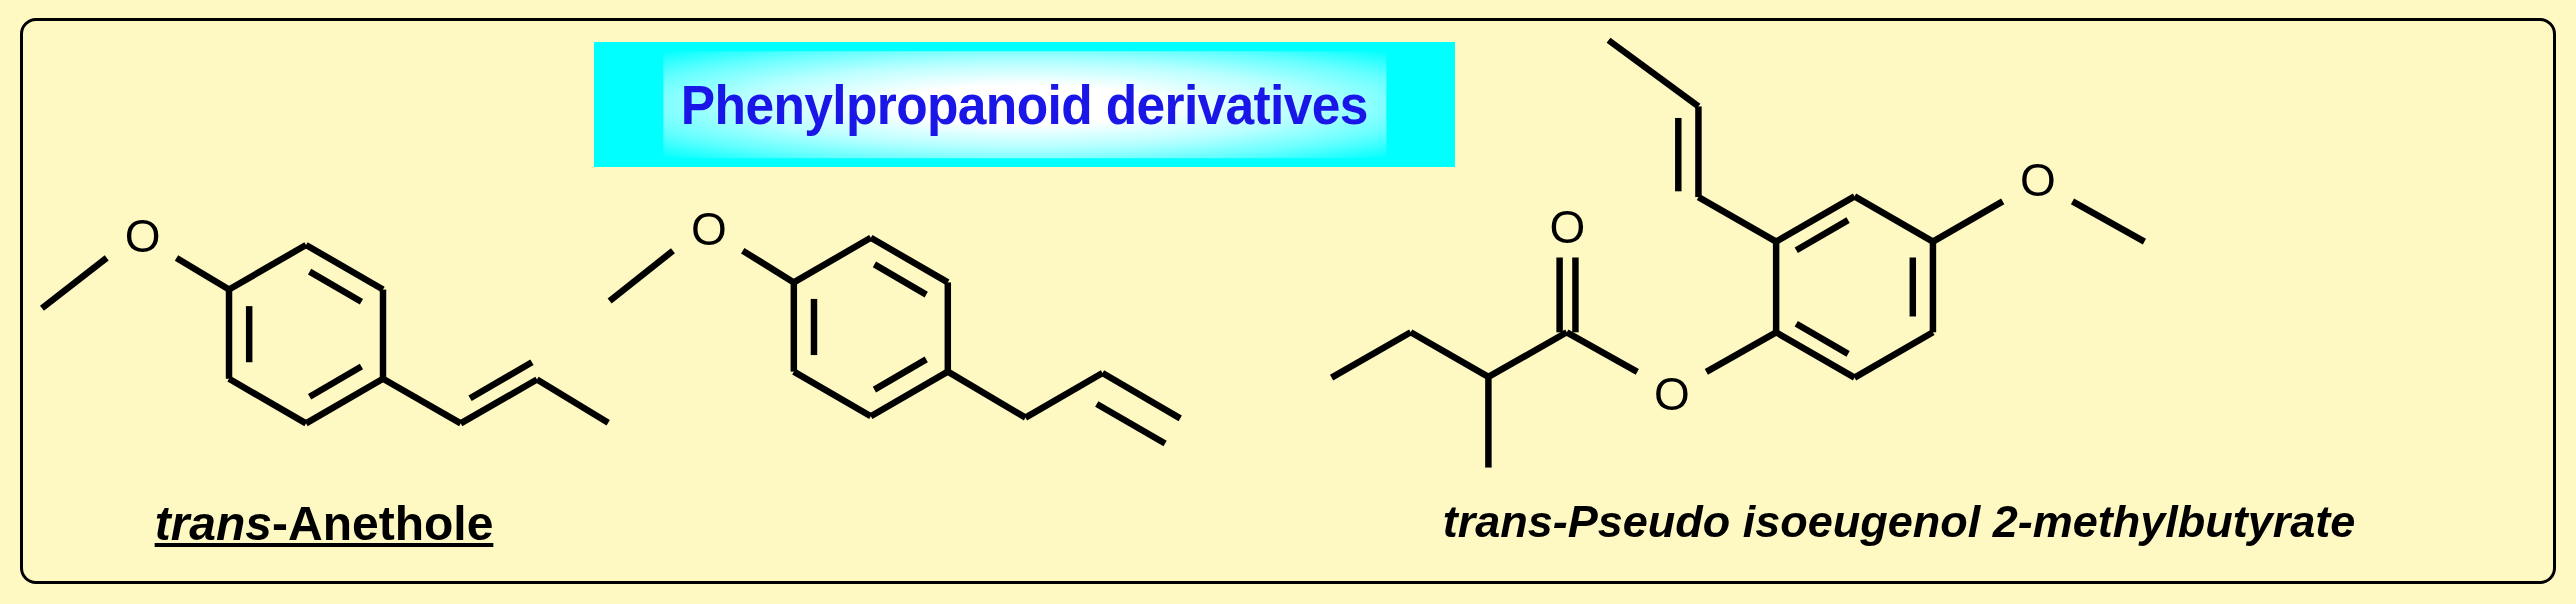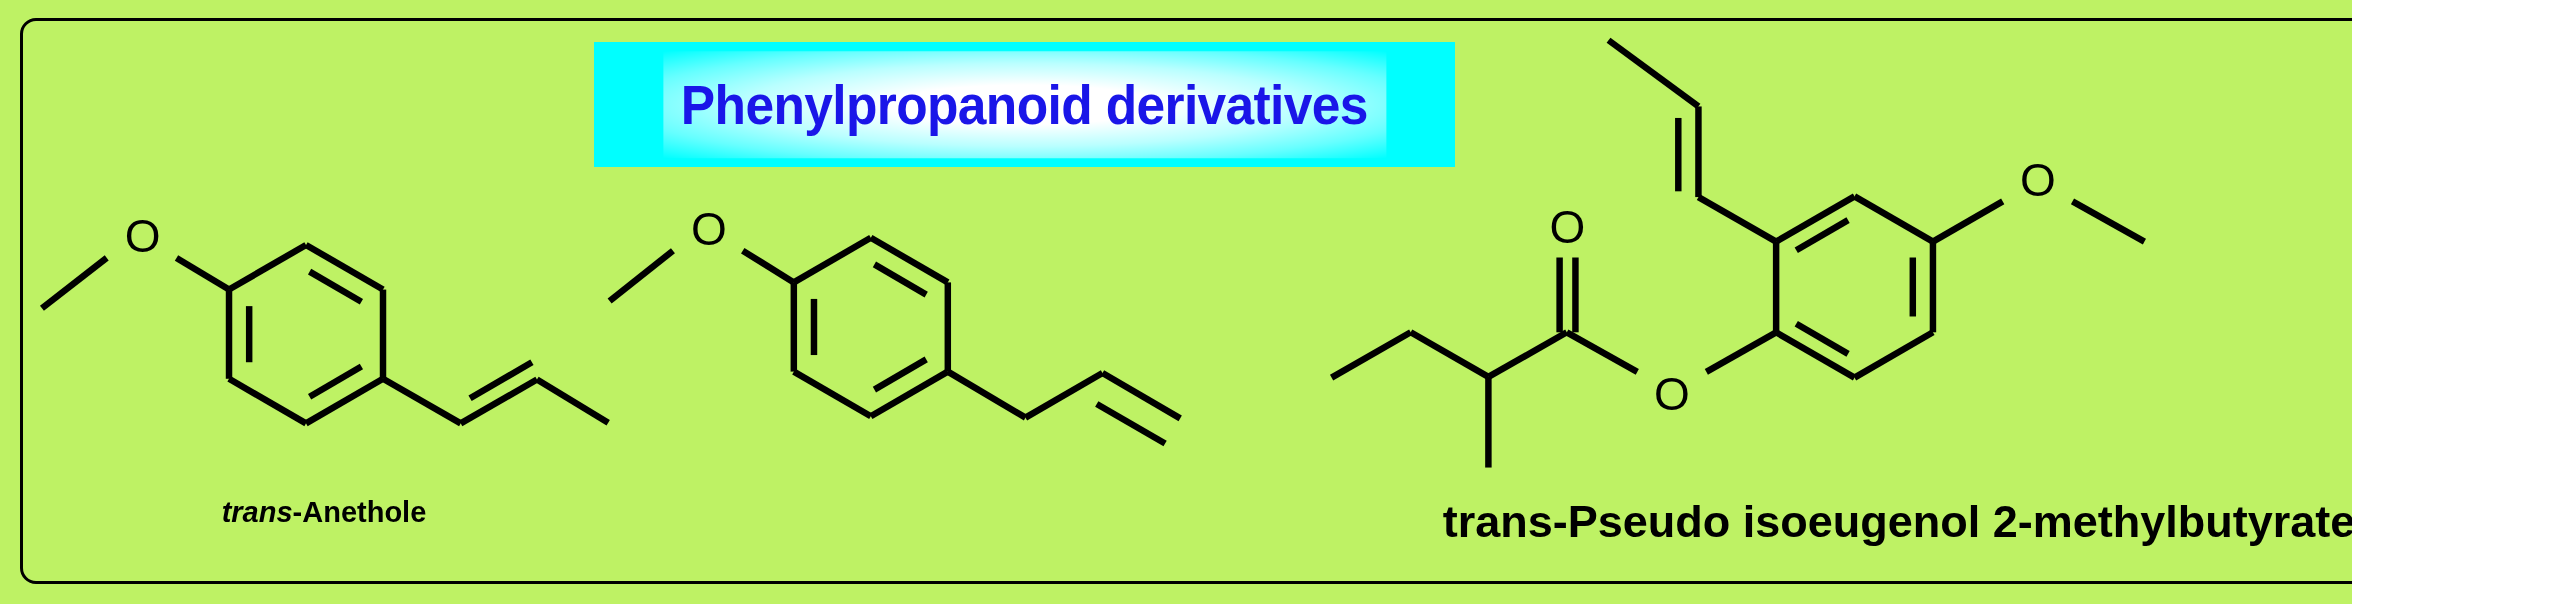--- a/index.html
+++ b/index.html
@@ -1,17 +1,17 @@
 <!DOCTYPE html>
 <html style="font-size:11.5px"><head>
 <meta charset="utf-8">
 <style>
   html,body{margin:0;padding:0;background:#ffffff;}
   body{font-family:"Liberation Sans",sans-serif;}
-  #page{position:relative;width:2352px;height:604px;background:#bef264;overflow:hidden;}
+  #page{position:relative;width:2576px;height:604px;background:#fef9c3;overflow:hidden;}
 
   
   #frame{
     position:absolute;left:20px;top:18px;width:2536px;height:566px;
     border:3.6px solid #000000;border-radius:16px;box-sizing:border-box;background:transparent;
   }
 
   
   #title-banner{
     position:absolute;left:594px;top:42px;width:861px;height:125px;
@@ -35,22 +35,22 @@
   
   .struct{position:absolute;}
   .struct svg{display:block;}
 
   .caption{
     position:absolute;text-align:center;
     font-family:"Liberation Sans Narrow","Liberation Sans",sans-serif;
     font-weight:bold;color:#000000;white-space:nowrap;
   }
   .caption .ital{font-style:italic;}
-  .cap-size{font-size:29px;}
-  .cap-size-3{font-size:45px;}
+  .cap-size{font-size:48px;text-decoration:underline;}
+  .cap-size-3{font-size:45px;font-style:italic;}
 
   svg .bond{stroke:#000000;stroke-width:9;fill:none;stroke-linecap:butt;}
   svg .bond-in{stroke:#000000;stroke-width:9;fill:none;stroke-linecap:butt;}
   svg text.atom{
     font-family:"Liberation Sans",sans-serif;font-size:64px;fill:#000000;
     text-anchor:middle;dominant-baseline:central;font-weight:400;
   }
 </style>
 </head>
 <body>

